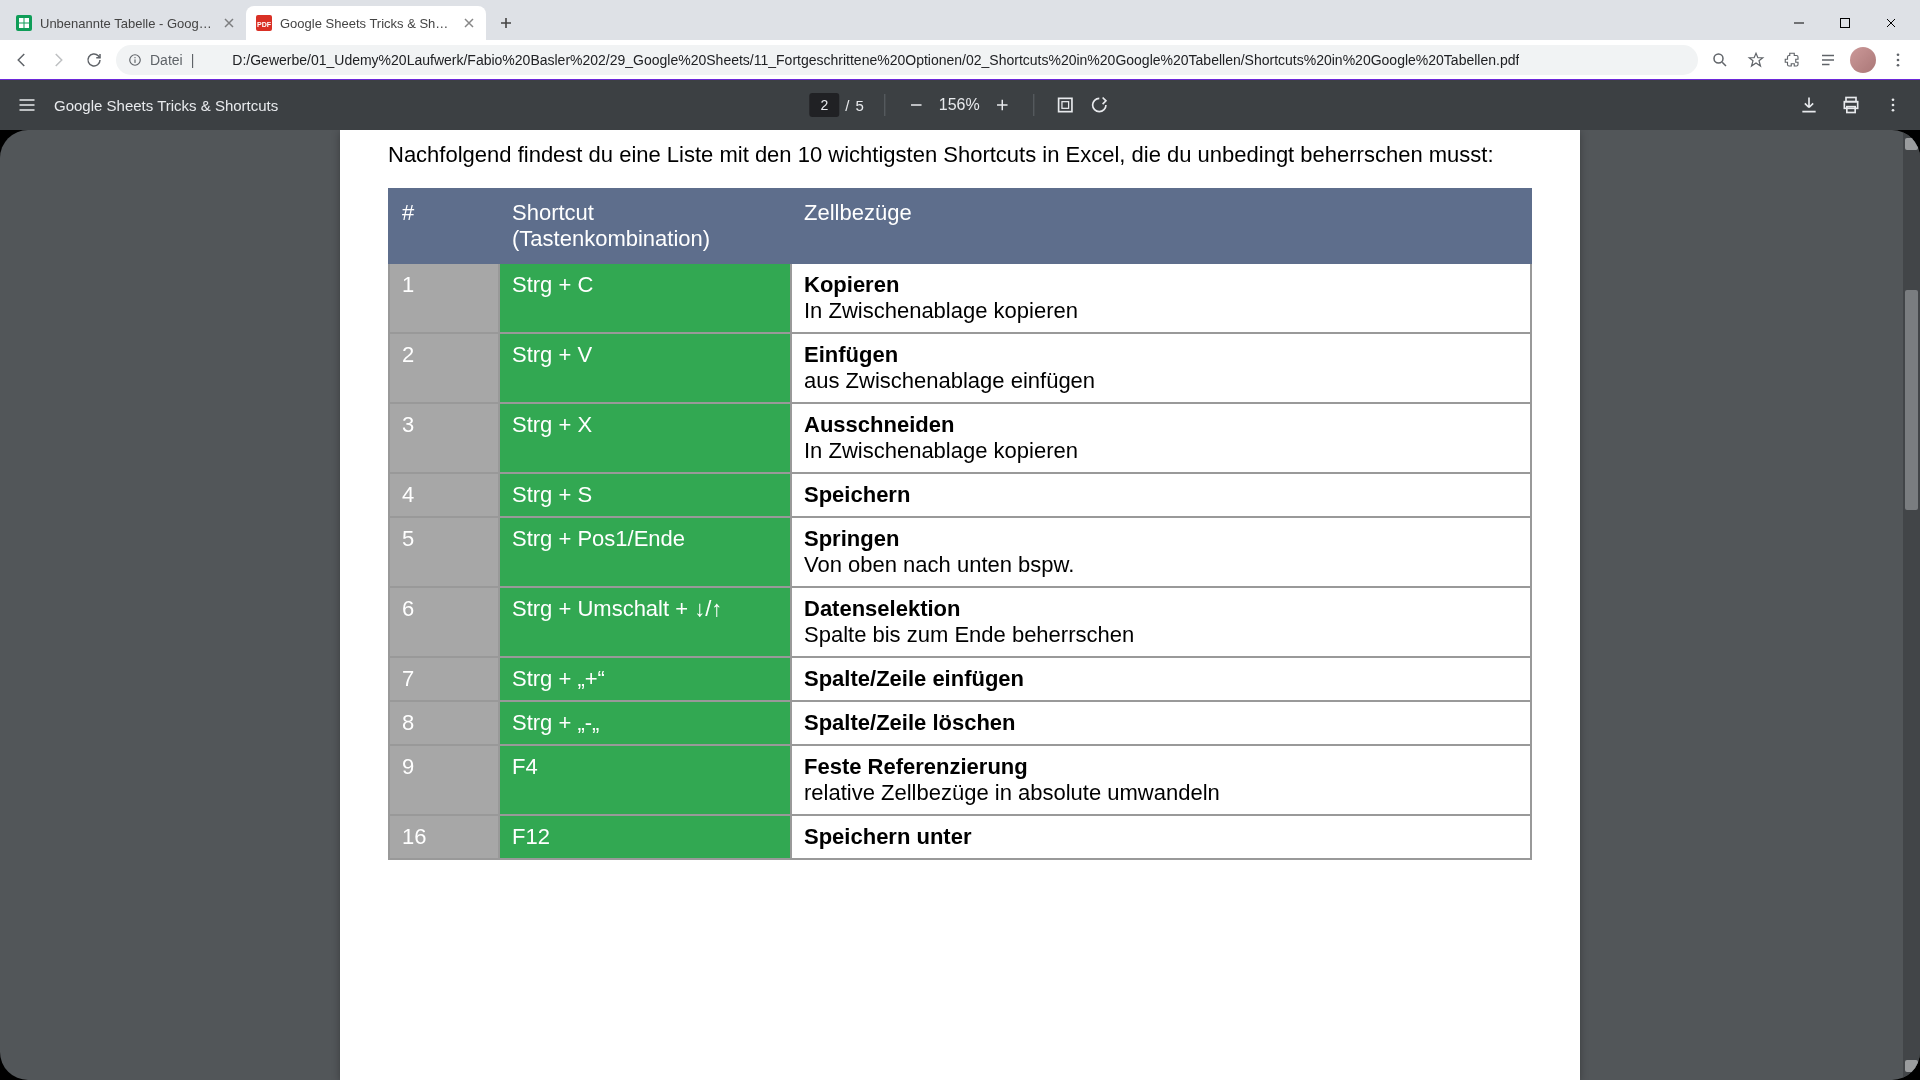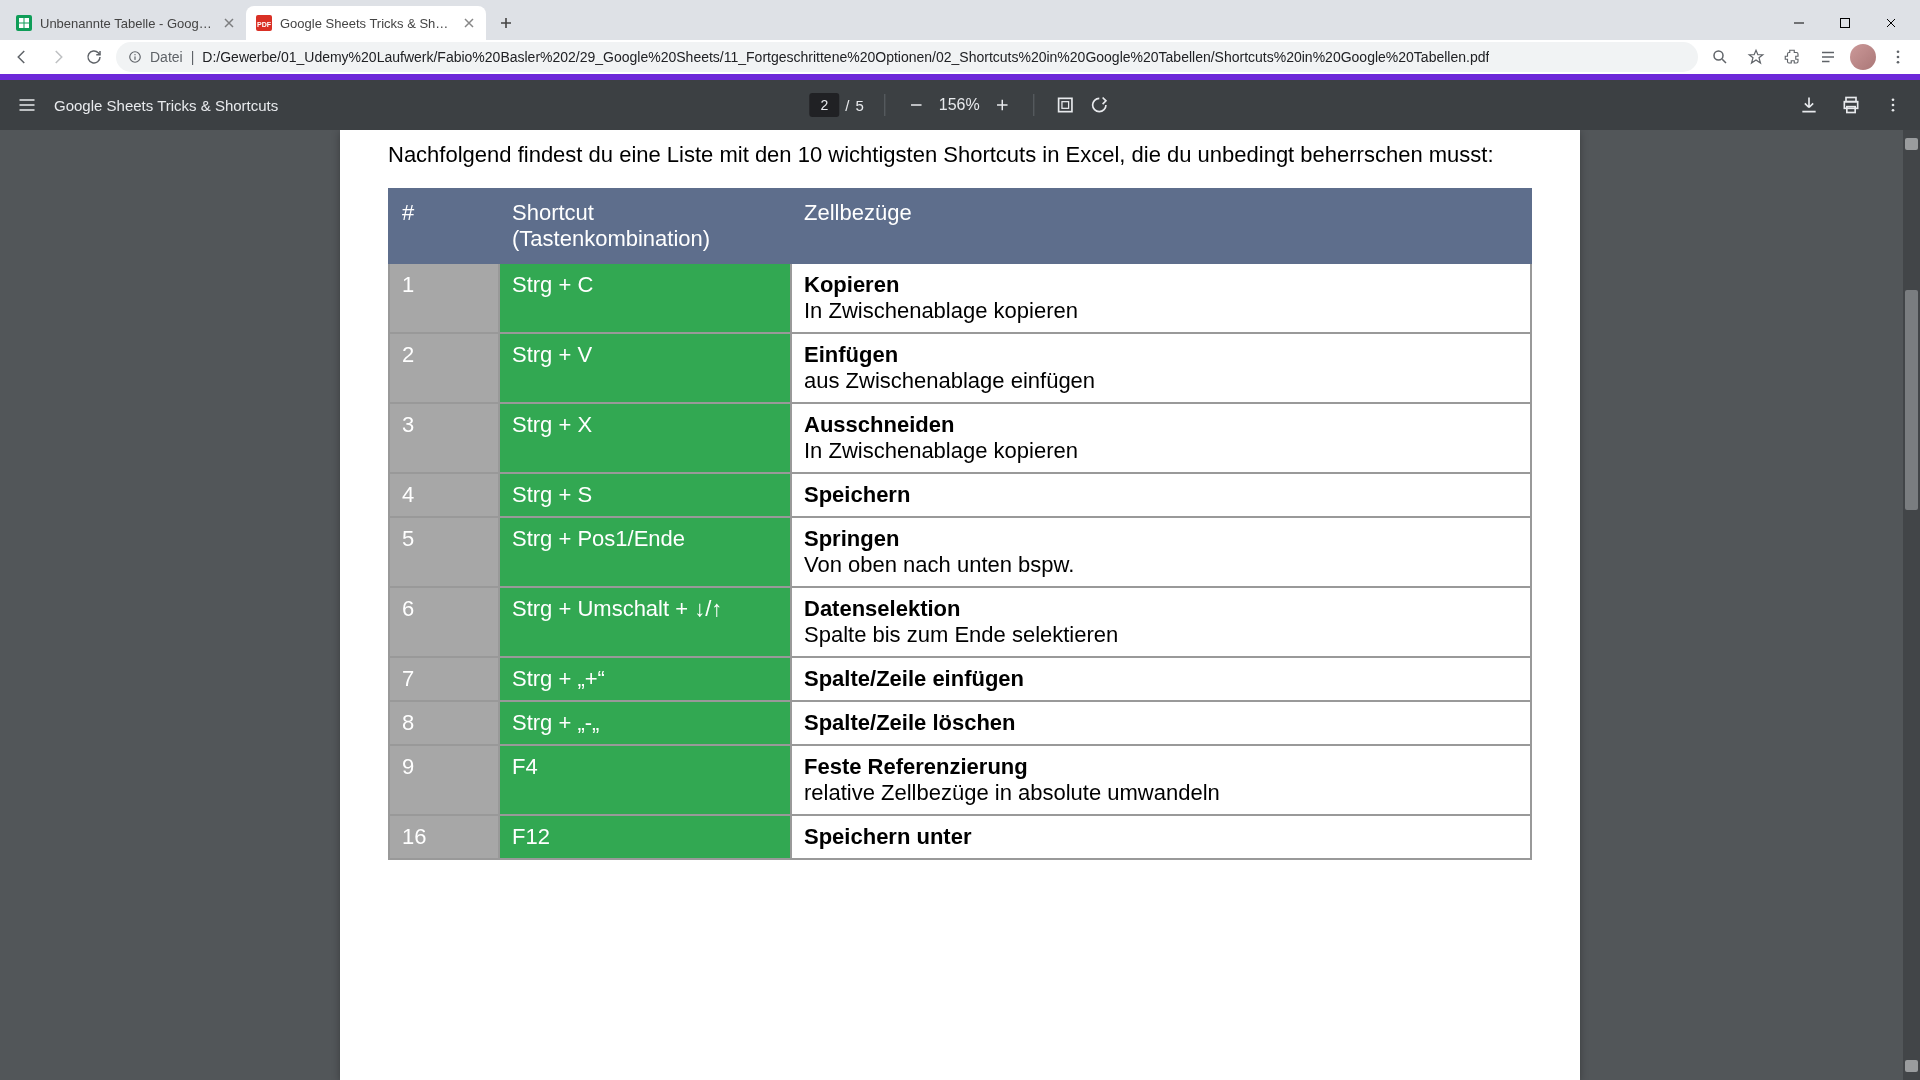--- a/index.html
+++ b/index.html
@@ -11,41 +11,41 @@
 .tab { display: flex; align-items: center; height: 34px; padding: 0 10px; border-radius: 8px 8px 0 0; min-width: 230px; max-width: 240px; gap: 8px; font-size: 13px; color: #444; cursor: default; }
 .tab.active { background: #fff; }
 .tab.inactive { background: #dee1e6; }
 .tab .favicon { width: 16px; height: 16px; flex-shrink: 0; }
 .tab .title { flex: 1; white-space: nowrap; overflow: hidden; text-overflow: ellipsis; }
 .tab .close { width: 14px; height: 14px; flex-shrink: 0; opacity: .7; }
 .newtab { width: 28px; height: 28px; display: flex; align-items: center; justify-content: center; margin-left: 6px; margin-bottom: 3px; border-radius: 50%; }
 .winctrl { margin-left: auto; display: flex; }
 .winctrl div { width: 46px; height: 34px; display: flex; align-items: center; justify-content: center; }
 
-.addrbar { background: #fff; height: 40px; display: flex; align-items: center; padding: 0 8px; gap: 8px; border-bottom: 6px solid #6d28d9; }
+.addrbar { background: #fff; height: 40px; display: flex; align-items: center; padding: 0 8px; gap: 8px; border-bottom: 1px solid #6d28d9; }
 .nav-icon { width: 28px; height: 28px; display: flex; align-items: center; justify-content: center; border-radius: 50%; color: #5f6368; }
 .addr { flex: 1; display: flex; align-items: center; background: #f1f3f4; border-radius: 16px; height: 30px; padding: 0 12px; gap: 8px; color: #5f6368; font-size: 14px; }
 .addr .label { color: #5f6368; }
-.addr .path { color: #202124; white-space: nowrap; overflow: hidden; text-overflow: ellipsis; }
+.addr .path { color: #202124; white-space: nowrap; overflow: hidden; text-overflow: ellipsis; margin-left: 30px; }
 .avatar { width: 26px; height: 26px; border-radius: 50%; background: linear-gradient(135deg,#c99,#a77); flex-shrink:0; }
 
 
 .pdfbar { background: #3c4043; height: 50px; display: flex; align-items: center; padding: 0 16px; color: #e8eaed; font-size: 15px; }
 .pdfbar .hamburger { margin-right: 16px; }
 .pdfbar .doctitle { font-weight: 400; }
 .pdfbar .center { position: absolute; left: 50%; transform: translateX(-50%); display: flex; align-items: center; gap: 12px; }
 .pdfbar .pagebox { display: flex; align-items: center; gap: 6px; }
 .pdfbar .pagenum { background: #202124; border: none; width: 30px; height: 24px; text-align: center; color: #e8eaed; border-radius: 3px; font-size: 14px; }
 .pdfbar .sep { width: 1px; height: 22px; background: #5f6368; margin: 0 8px; }
 .pdfbar .zoom { font-size: 16px; }
 .pdfbar .right { margin-left: auto; display: flex; gap: 20px; align-items: center; }
 .toolicon { width: 22px; height: 22px; display: flex; align-items: center; justify-content: center; cursor: pointer; }
 
 
-.viewer { flex: 1; background: #525659; display: flex; justify-content: center; overflow: hidden; position: relative; }
+.viewer { flex: 1; background: #525659; display: flex; justify-content: center; overflow: hidden; position: relative; border-radius: 28px; }
 .scrollbar { position: absolute; right: 0; top: 0; width: 17px; height: 100%; background: #424548; }
 .scrollbar .thumb { position: absolute; right: 2px; width: 13px; background: #7a7d80; border-radius: 2px; }
 .page { background: #fff; width: 1240px; margin-top: 0; padding: 0 48px 60px 48px; box-shadow: 0 2px 8px rgba(0,0,0,.3); }
 
 .intro { font-size: 22px; color: #000; padding-top: 10px; padding-bottom: 18px; line-height: 1.35; }
 
 table.shortcuts { border-collapse: collapse; width: 100%; font-size: 22px; }
 table.shortcuts th { background: #5e6e8c; color: #fff; text-align: left; font-weight: 400; padding: 10px 12px; border: 2px solid #5e6e8c; vertical-align: top; }
 table.shortcuts td { border: 2px solid #999; padding: 8px 12px; vertical-align: top; }
 table.shortcuts td.num { background: #a7a7a7; color: #fff; width: 110px; }
@@ -288,21 +288,21 @@
               <td class="ex">
                 <div class="t">Springen</div>
                 <div class="d">Von oben nach unten bspw.</div>
               </td>
             </tr>
             <tr>
               <td class="num">6</td>
               <td class="sc">Strg + Umschalt + ↓/↑</td>
               <td class="ex">
                 <div class="t">Datenselektion</div>
-                <div class="d">Spalte bis zum Ende selektieren</div>
+                <div class="d">Spalte bis zum Ende beherrschen</div>
               </td>
             </tr>
             <tr>
               <td class="num">7</td>
               <td class="sc">Strg + „+“</td>
               <td class="ex">
                 <div class="t">Spalte/Zeile einfügen</div>
               </td>
             </tr>
             <tr>

